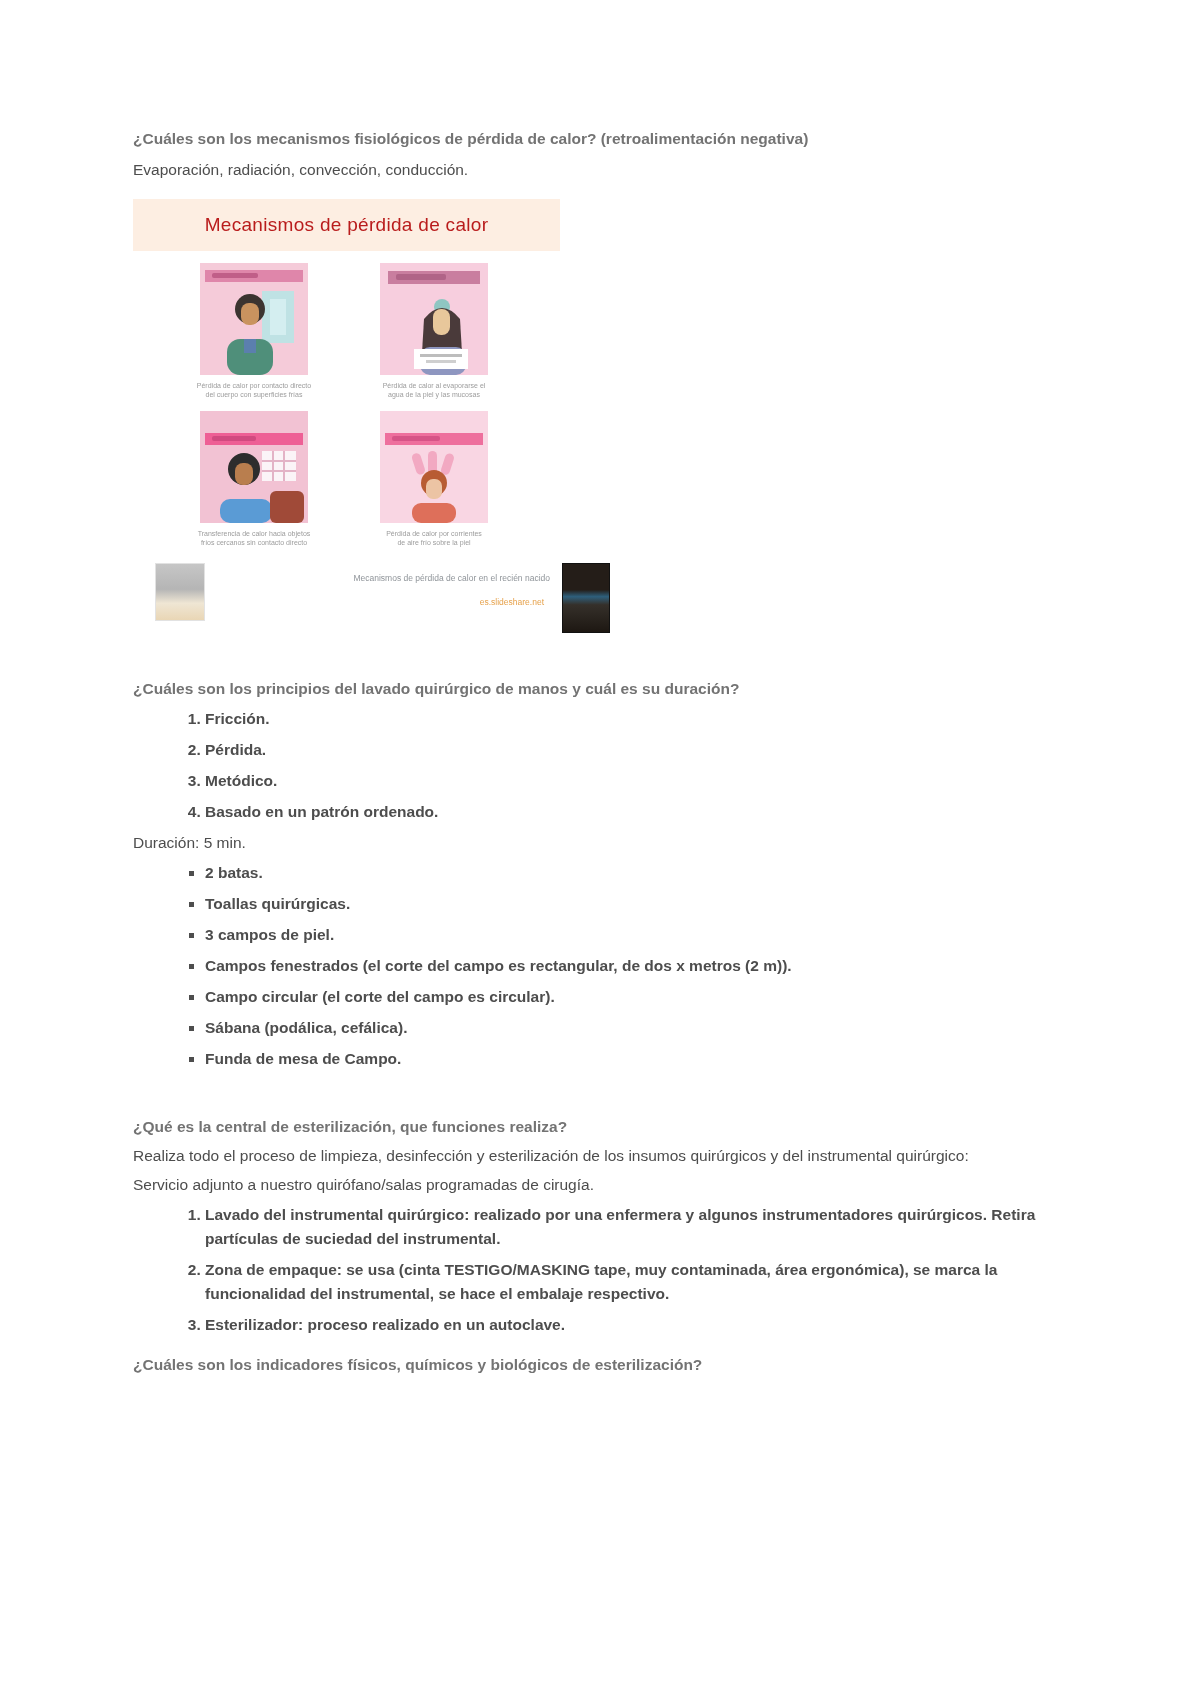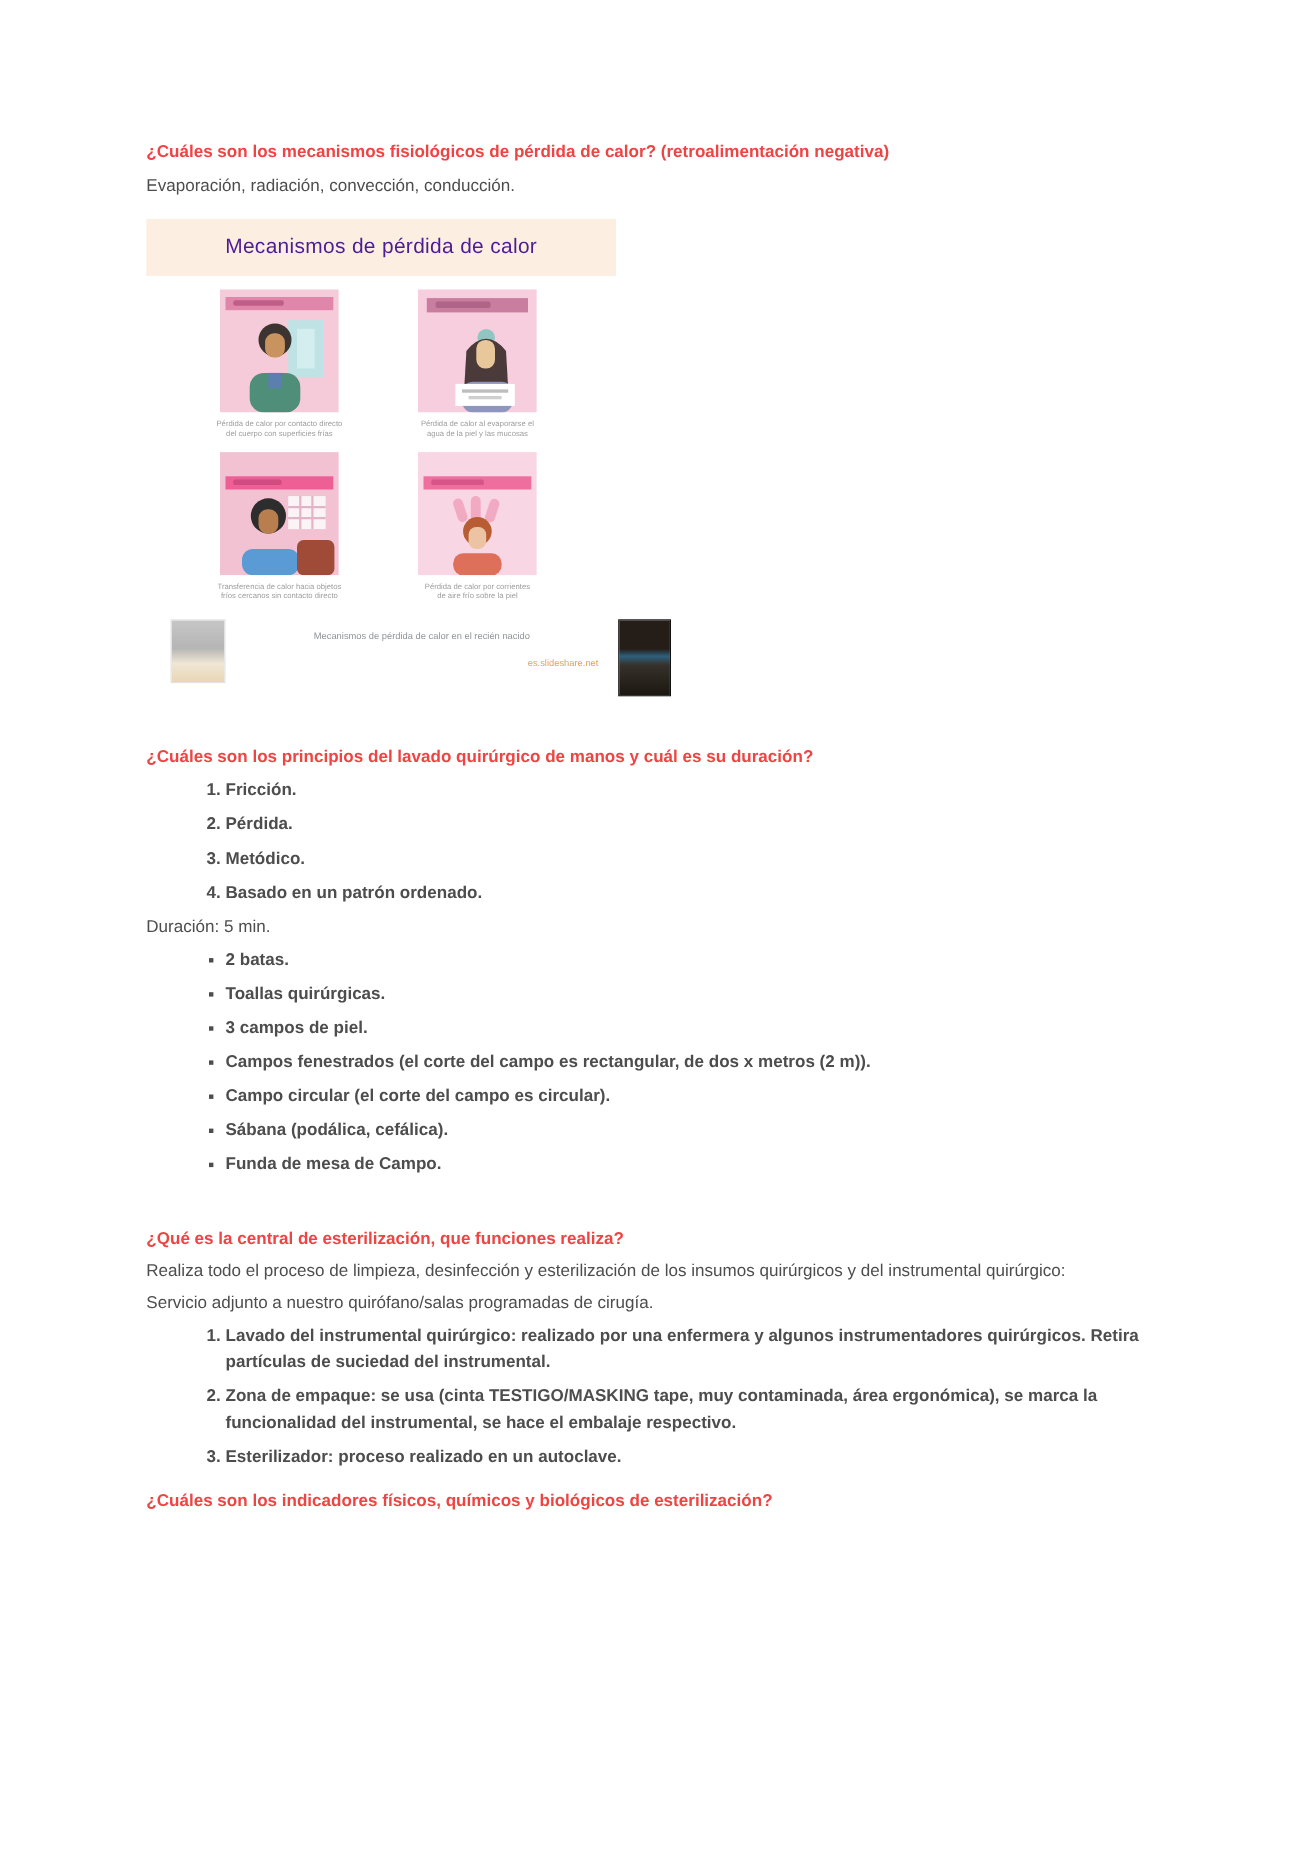--- a/index.html
+++ b/index.html
@@ -10,31 +10,31 @@
     padding:127px 133px 0 133px;
     background:#ffffff;
     font-family:"Liberation Sans", sans-serif;
     color:#4d4d4d;
     font-size:15.5px;
     line-height:24px;
     overflow:hidden;
   }
   .q-heading{
     font-weight:700;
-    color:#ef4444;
+    color:#737373;
     margin:0;
   }
   .q1-heading{max-width:830px;}
   .answer{margin:7px 0 0 0;}
   .highlight-box{
     margin-top:17px;
     width:427px;height:52px;
     background:#fdeee2;
     display:flex;align-items:center;justify-content:center;
-    color:#4c1d95;
+    color:#b91c1c;
     font-size:19px;
     font-weight:400;
     letter-spacing:.3px;
   }
   
   .figure{margin:12px 0 0 67px;width:560px;}
   .cards-grid{
     display:grid;
     grid-template-columns:108px 108px;
     column-gap:72px;
@@ -54,21 +54,21 @@
     align-items:flex-start;
     margin:16px 0 0 -45px;
     width:455px;
   }
   .thumb-left{
     width:48px;height:56px;
     background:linear-gradient(180deg,#c6c6c6 0%,#b5b5b5 45%,#efe6d4 70%,#e9d6b5 100%);
     border:1px solid #e2e2e2;
   }
   .attr-center{flex:1;padding:10px 12px 0 12px;}
-  .attr-line1{font-size:8.5px;line-height:10px;color:#8f9499;text-align:center;margin:0;}
+  .attr-line1{font-size:8.5px;line-height:10px;color:#8f9499;text-align:right;margin:0;}
   .attr-link{font-size:8.5px;line-height:10px;color:#e6a14a;text-align:right;margin:14px 6px 0 0;}
   .thumb-right{
     width:46px;height:68px;
     background:linear-gradient(180deg,#241d18 0%,#241d18 38%,#2e5f7c 48%,#35302a 60%,#1d1712 100%);
     border:1px solid #111;
   }
   
   .section-gap-lg{margin-top:44px;}
   .section-gap-xl{margin-top:52px;}
   ol.doc-list, ul.doc-list{

